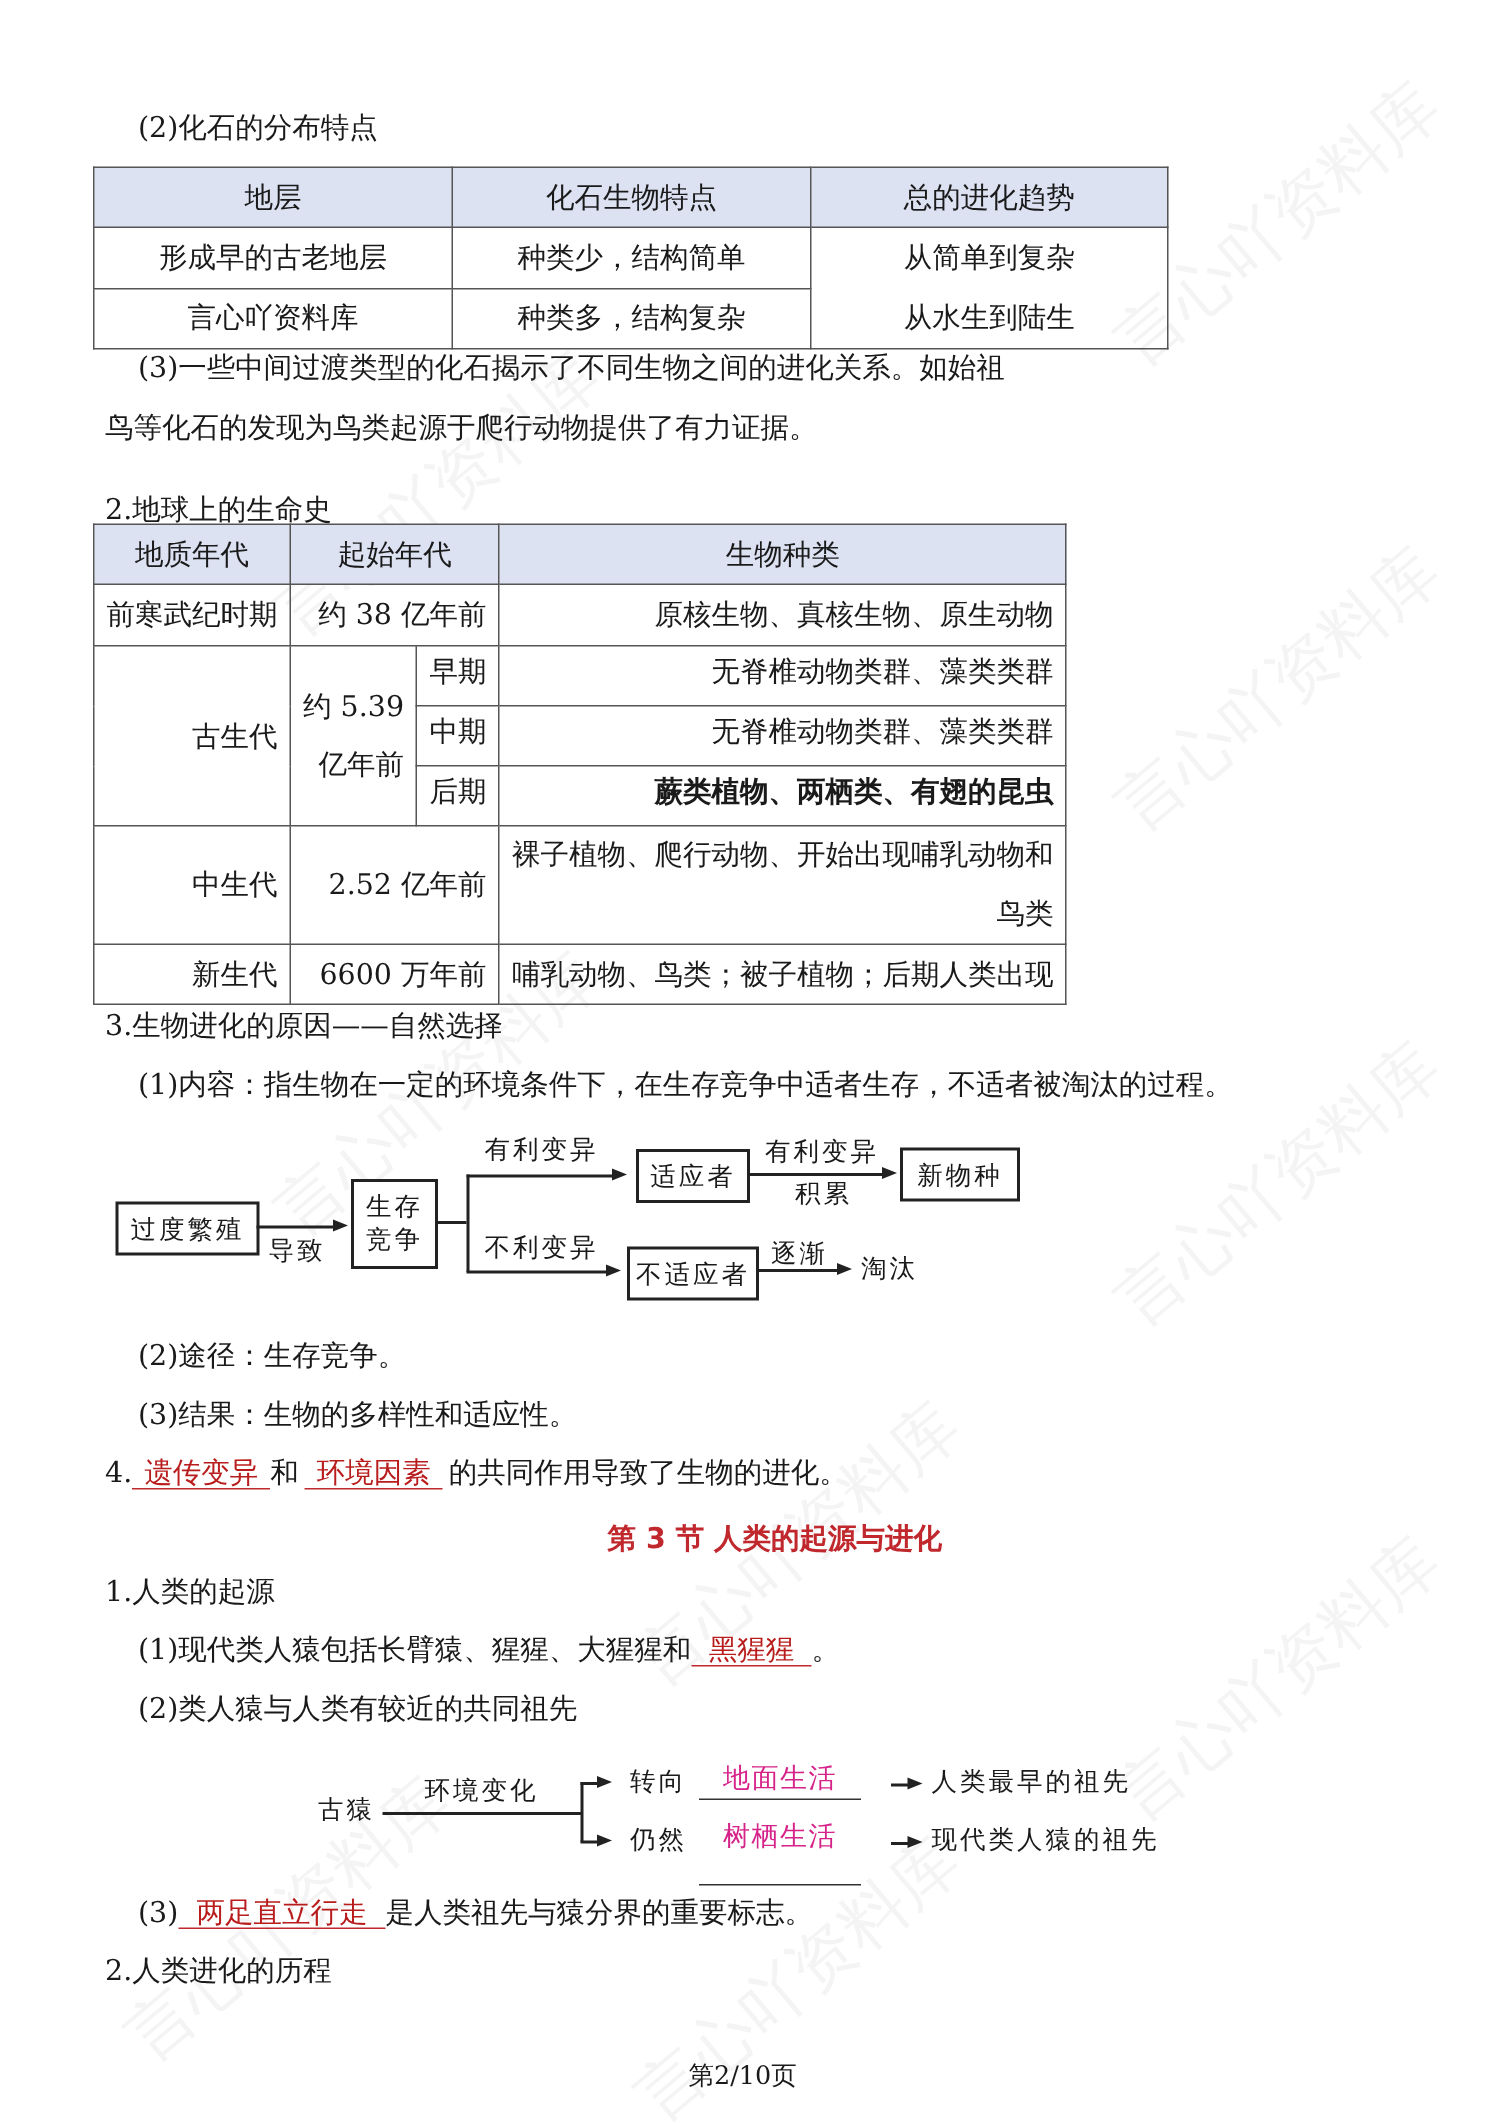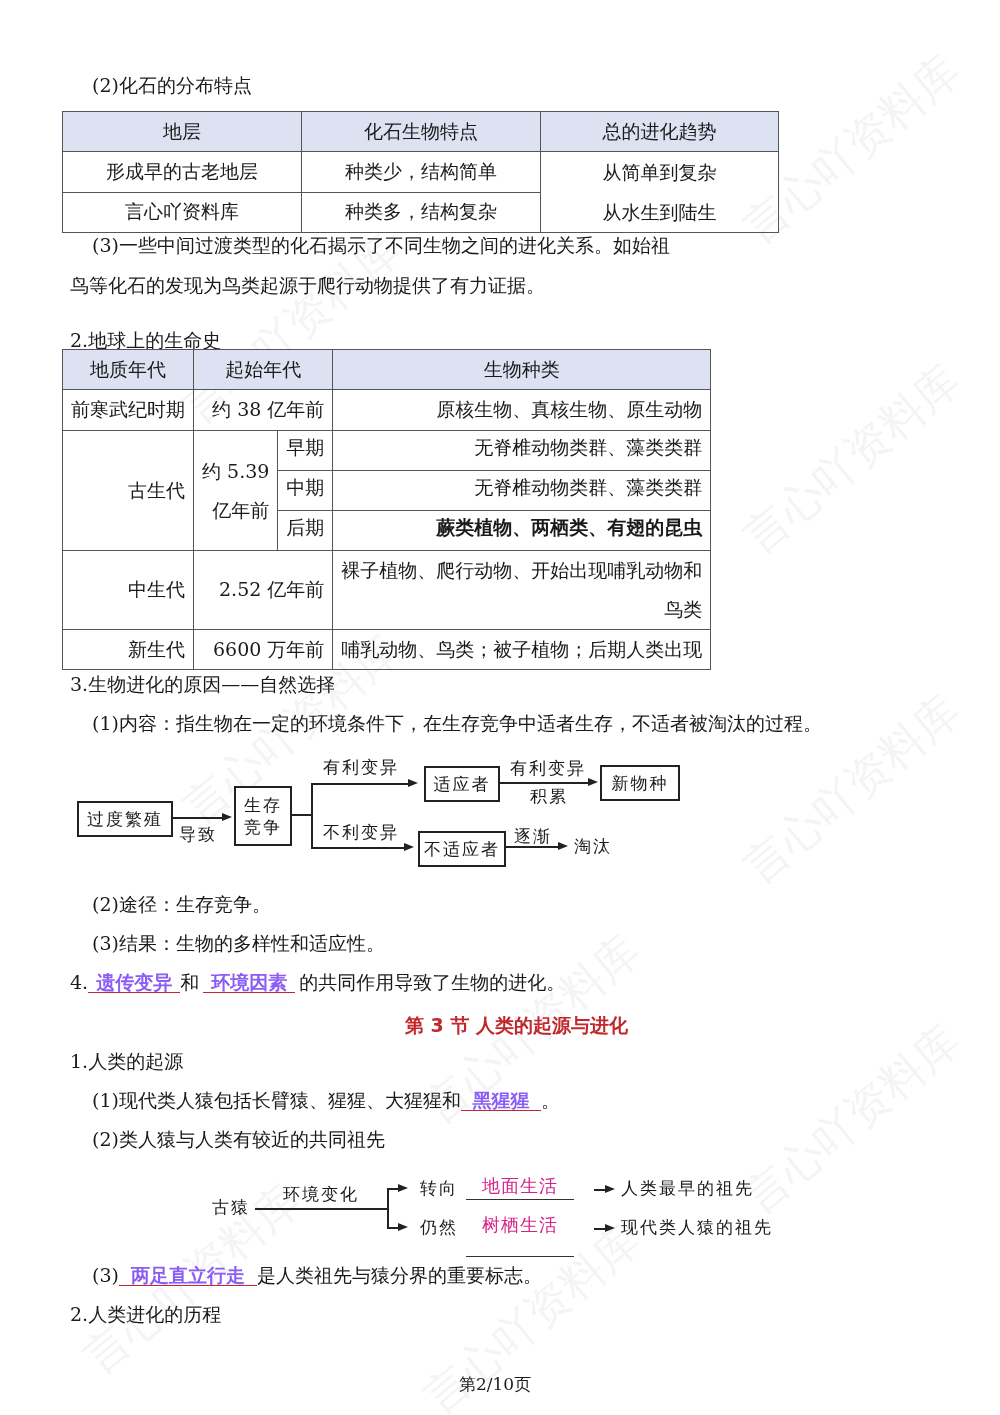--- a/index.html
+++ b/index.html
@@ -1,20 +1,20 @@
 <!DOCTYPE html>
 <html><head>
 <meta charset="utf-8">
 <style>
   html, body { margin:0; padding:0; background:#ffffff; }
   body { width:1000px; height:1415px; position:relative; overflow:hidden;
          font-family: "DejaVu Serif", "Liberation Serif", serif; color:#1a1a1a; font-size:19px; }
   .abs { position:absolute; white-space:nowrap; line-height:1; }
   .para { position:absolute; white-space:nowrap; line-height:1; font-size:19px; }
-  .red { color:#8b5cf6; font-family: "DejaVu Sans", "Liberation Sans", sans-serif; font-weight:bold; }
+  .red { color:#b91c1c; font-family: "DejaVu Sans", "Liberation Sans", sans-serif; font-weight:normal; }
   .mag { color:#d6238a; font-family: "DejaVu Sans", "Liberation Sans", sans-serif; }
   .blank { display:inline-block; border-bottom:1.5px solid #c0282d; padding:0 8px; text-align:center; }
   .blank-black { display:inline-block; border-bottom:1.5px solid #333; text-align:center; }
   table.t { position:absolute; border-collapse:collapse; font-size:19px; }
   table.t td, table.t th { border:1.5px solid #555; padding:0 8px; font-weight:normal; white-space:nowrap; }
   table.t th { background:#dde2f3; text-align:center; }
   .c { text-align:center; }
   .l { text-align:right; }
   .box { position:absolute; border:2px solid #222; background:#fff; display:flex; align-items:center; justify-content:center;
          font-family:"DejaVu Sans","Liberation Sans",sans-serif; font-size:17px; letter-spacing:2px; }

